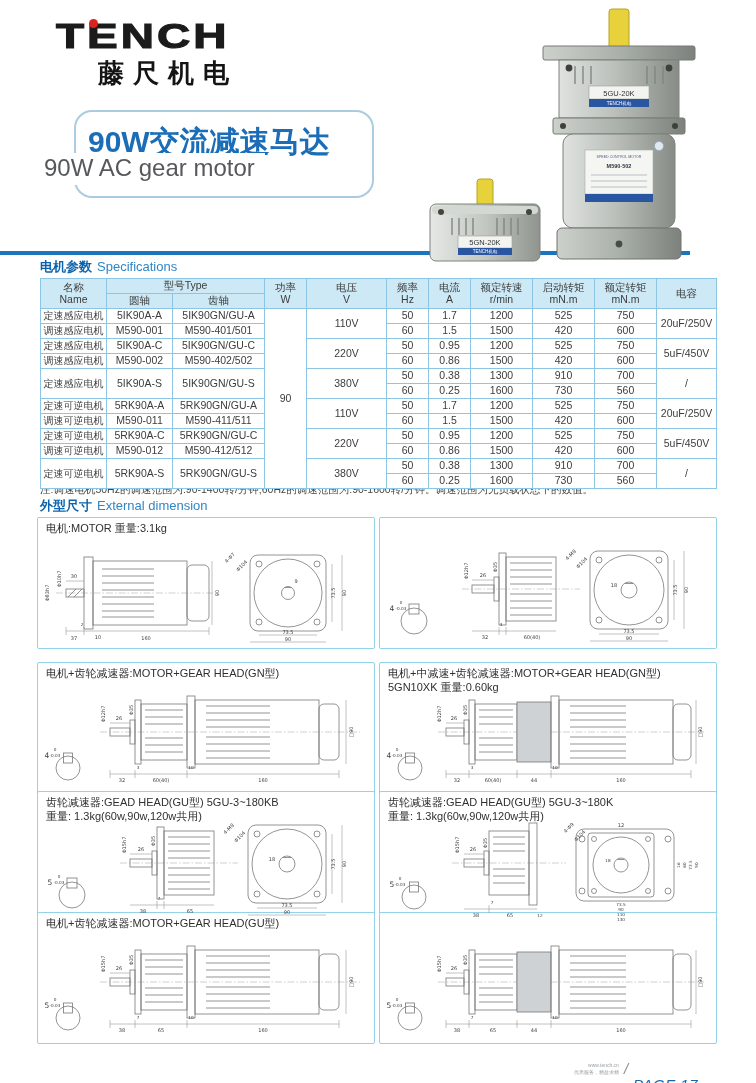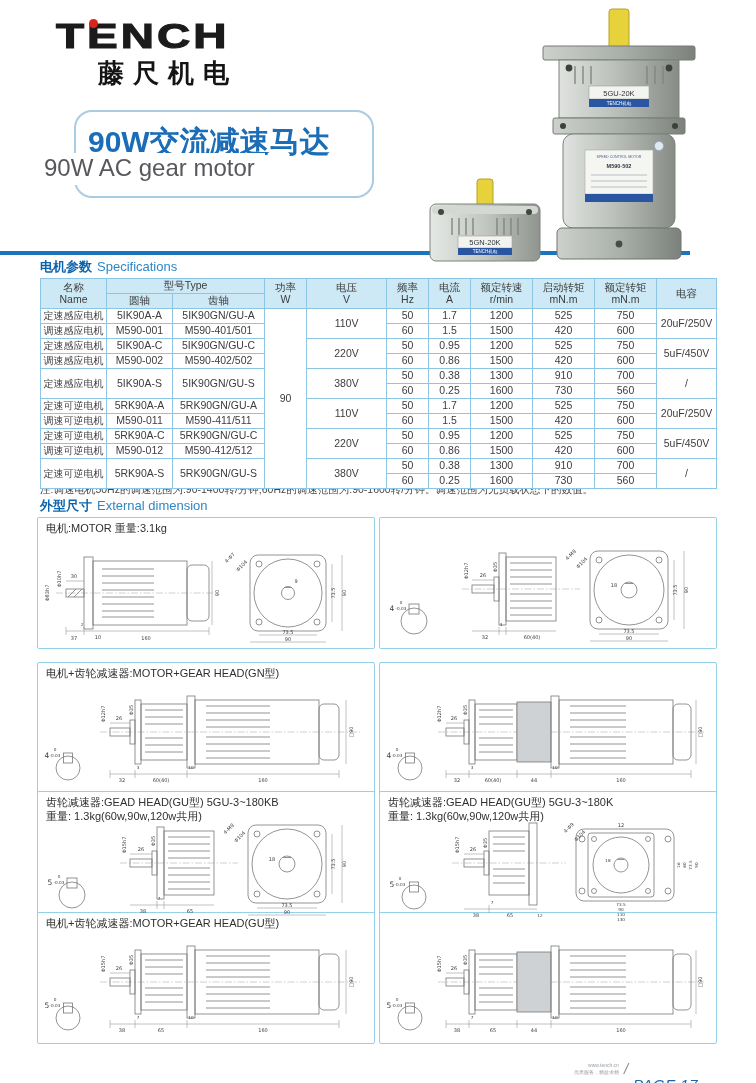--- a/index.html
+++ b/index.html
@@ -482,20 +482,21 @@
         <line class="dim" x1="301" y1="82" x2="301" y2="90"></line>
       <text x="84" y="94" class="t5">32</text>
       <text x="123" y="94" class="t5">60(40)</text>
       <text x="100" y="81" class="t4">3</text>
       <text x="153" y="81" class="t4">10</text>
       <text x="225" y="94" class="t5">160</text>
     </svg>
   </div>
 
   <div class="panel p-c2 p-r2">
+    <div class="panel-title"><span>电机+中减速+齿轮减速器:MOTOR+GEAR HEAD(GN型)</span><br><span>5GN10XK  重量:0.60kg</span></div>
     <svg class="draw" width="336" height="104" viewBox="0 0 336 104">
       <circle cx="30" cy="80" r="12"></circle>
         <rect x="25.5" y="65" width="9" height="10"></rect>
       <text x="9" y="70" class="t7">4</text>
       <text x="17" y="63" class="t4">0</text>
       <text x="17" y="69" class="t4">-0.03</text>
       <line class="cl" x1="58" y1="44" x2="324" y2="44"></line>
       <rect x="66" y="40" width="18" height="8"></rect>
         <rect x="84" y="32" width="5" height="24"></rect>
       <rect x="89" y="12" width="6" height="64"></rect>

